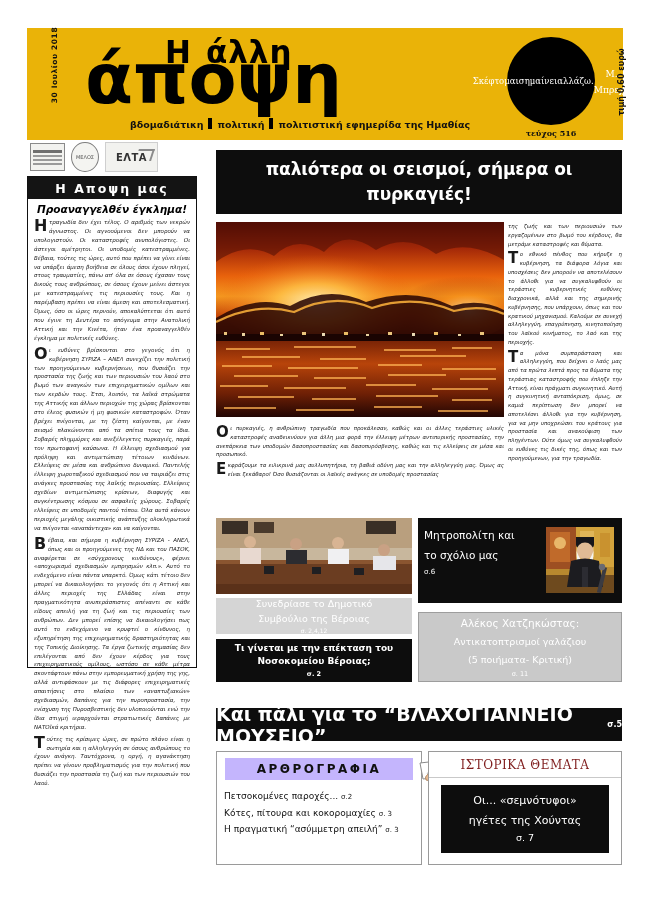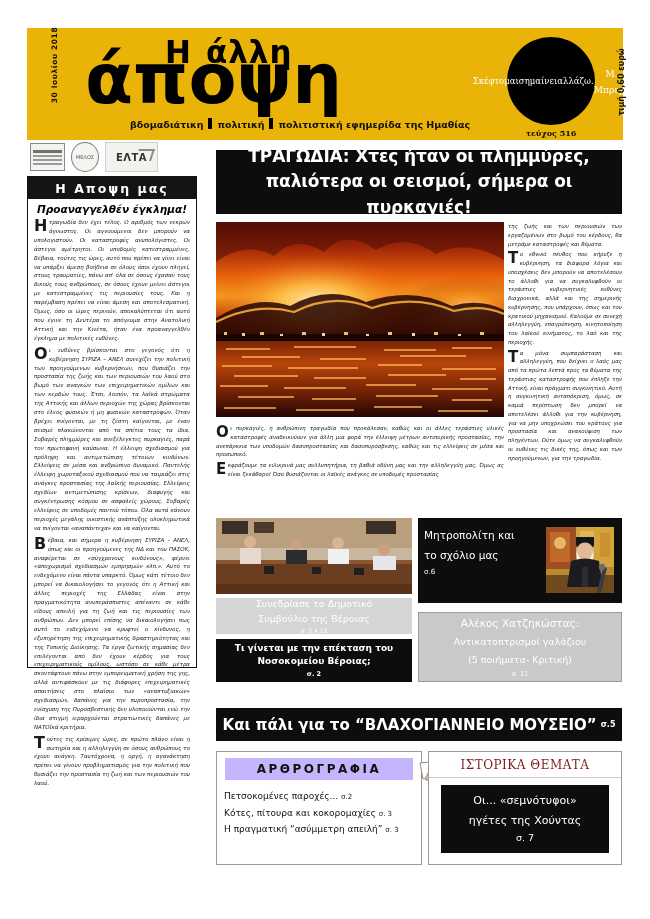--- a/index.html
+++ b/index.html
@@ -172,21 +172,21 @@
   .alekos-box .l2{font-size:9.5px;}
   .alekos-box .l3{font-size:9.5px;}
   .alekos-box .pg{font-size:6.5px;}
 
   
   .museum{
     position:absolute;left:216px;top:708px;width:406px;height:33px;background:#0d0d0d;
     color:#fff;display:flex;align-items:center;justify-content:center;
     font-family:"DejaVu Sans",sans-serif;
   }
-  .museum span{font-size:15px;font-weight:bold;}
+  .museum span{font-size:19px;font-weight:bold;}
   .museum .pg{font-size:8px;margin-left:4px;}
 
   
   .arthro{
     position:absolute;left:216px;top:751px;width:206px;height:114px;
     border:1px solid #9a9a9a;box-sizing:border-box;background:#fff;
   }
   .arthro-head{
     margin:6px 8px 0;height:22px;background:#c4b5fd;display:flex;align-items:center;
     justify-content:center;font-size:12px;font-weight:bold;letter-spacing:2.5px;
@@ -260,21 +260,20 @@
     <div class="edit-title">Προαναγγελθέν έγκλημα!</div>
     <div class="edit-body">
       <p class="drop">Η τραγωδία δεν έχει τέλος. Ο αριθμός των νεκρών άγνωστος. Οι αγνοούμενοι δεν μπορούν να υπολογιστούν. Οι καταστροφές ανυπολόγιστες. Οι άστεγοι αμέτρητοι. Οι υποδομές κατεστραμμένες. Βέβαια, τούτες τις ώρες, αυτό που πρέπει να γίνει είναι να υπάρξει άμεση βοήθεια σε όλους όσοι έχουν πληγεί, στους τραυματίες, πάνω απ' όλα σε όσους έχασαν τους δικούς τους ανθρώπους, σε όσους έχουν μείνει άστεγοι με κατεστραμμένες τις περιουσίες τους. Και η παρέμβαση πρέπει να είναι άμεση και αποτελεσματική. Όμως, όσο οι ώρες περνούν, αποκαλύπτεται ότι αυτό που έγινε τη Δευτέρα το απόγευμα στην Ανατολική Αττική και την Κινέτα, ήταν ένα προαναγγελθέν έγκλημα με πολιτικές ευθύνες.</p>
       <p class="drop">Οι ευθύνες βρίσκονται στο γεγονός ότι η κυβέρνηση ΣΥΡΙΖΑ – ΑΝΕΛ συνεχίζει την πολιτική των προηγούμενων κυβερνήσεων, που θυσιάζει την προστασία της ζωής και των περιουσιών του λαού στο βωμό των αναγκών των επιχειρηματικών ομίλων και των κερδών τους. Έτσι, λοιπόν, τα λαϊκά στρώματα της Αττικής και άλλων περιοχών της χώρας βρίσκονται στο έλεος φυσικών ή μη φυσικών καταστροφών. Όταν βρέχει πνίγονται, με τη ζέστη καίγονται, με έναν σεισμό πλακώνονται από τα σπίτια τους τα ίδια. Σοβαρές πλημμύρες και ανεξέλεγκτες πυρκαγιές, παρά τον πρωτοφανή καύσωνα. Η έλλειψη σχεδιασμού για πρόληψη και αντιμετώπιση τέτοιων κινδύνων. Ελλείψεις σε μέσα και ανθρώπινο δυναμικό. Παντελής έλλειψη χωροταξικού σχεδιασμού που να ταιριάζει στις ανάγκες προστασίας της λαϊκής περιουσίας. Ελλείψεις σχεδίων αντιμετώπισης κρίσεων, διαφυγής και συγκέντρωσης κόσμου σε ασφαλείς χώρους. Σοβαρές ελλείψεις σε υποδομές παντού τόπου. Όλα αυτά κάνουν περιοχές μεγάλης οικιστικής ανάπτυξης ολοκληρωτικά να πνίγονται «αναπάντεχα» και να καίγονται.</p>
       <p class="drop">Βέβαια, και σήμερα η κυβέρνηση ΣΥΡΙΖΑ - ΑΝΕΛ, όπως και οι προηγούμενες της ΝΔ και του ΠΑΣΟΚ, αναφέρεται σε «σύγχρονους κινδύνους», φέρνει «αποχωρισμό σχεδιασμών εμπρησμών κλπ.». Αυτό το ενδεχόμενο είναι πάντα υπαρκτό. Όμως κάτι τέτοιο δεν μπορεί να δικαιολογήσει το γεγονός ότι η Αττική και άλλες περιοχές της Ελλάδας είναι στην πραγματικότητα ανυπεράσπιστες απέναντι σε κάθε είδους απειλή για τη ζωή και τις περιουσίες των ανθρώπων. Δεν μπορεί επίσης να δικαιολογήσει πως αυτό το ενδεχόμενο να κρυφτεί ο κίνδυνος, η εξυπηρέτηση της επιχειρηματικής δραστηριότητας και της Τοπικής Διοίκησης. Τα έργα ζωτικής σημασίας δεν επιλέγονται από δεν έχουν κέρδος για τους επιχειρηματικούς ομίλους, ωστόσο σε κάθε μέτρα σκοντάφτουν πάνω στην εμπορευματική χρήση της γης, αλλά αντιφάσκουν με τις διάφορες επιχειρηματικές απαιτήσεις στο πλαίσιο των «αναπτυξιακών» σχεδιασμών, δαπάνες για την πυροπροστασία, την ενίσχυση της Πυροσβεστικής δεν υλοποιούνται ενώ την ίδια στιγμή ιεραρχούνται στρατιωτικές δαπάνες με ΝΑΤΟϊκά κριτήρια.</p>
       <p class="drop">Τούτες τις κρίσιμες ώρες, σε πρώτο πλάνο είναι η σωτηρία και η αλληλεγγύη σε όσους ανθρώπους το έχουν ανάγκη. Ταυτόχρονα, η οργή, η αγανάκτηση πρέπει να γίνουν προβληματισμός για την πολιτική που θυσιάζει την προστασία τη ζωή και των περιουσιών του λαού.</p>
     </div>
   </div>
 
   <div class="main-head">
-    <span>ΤΡΑΓΩΔΙΑ: Χτες ήταν οι πλημμύρες,</span>
     <span>παλιότερα οι σεισμοί, σήμερα οι πυρκαγιές!</span>
   </div>
 
   <div class="fire-photo">
     <svg width="288" height="195" viewBox="0 0 288 195" preserveAspectRatio="none">
       <defs>
         <linearGradient id="sky" x1="0" y1="0" x2="0" y2="1">
           <stop offset="0%" stop-color="#5a0d05"></stop>
           <stop offset="22%" stop-color="#a32808"></stop>
           <stop offset="45%" stop-color="#e8620c"></stop>

